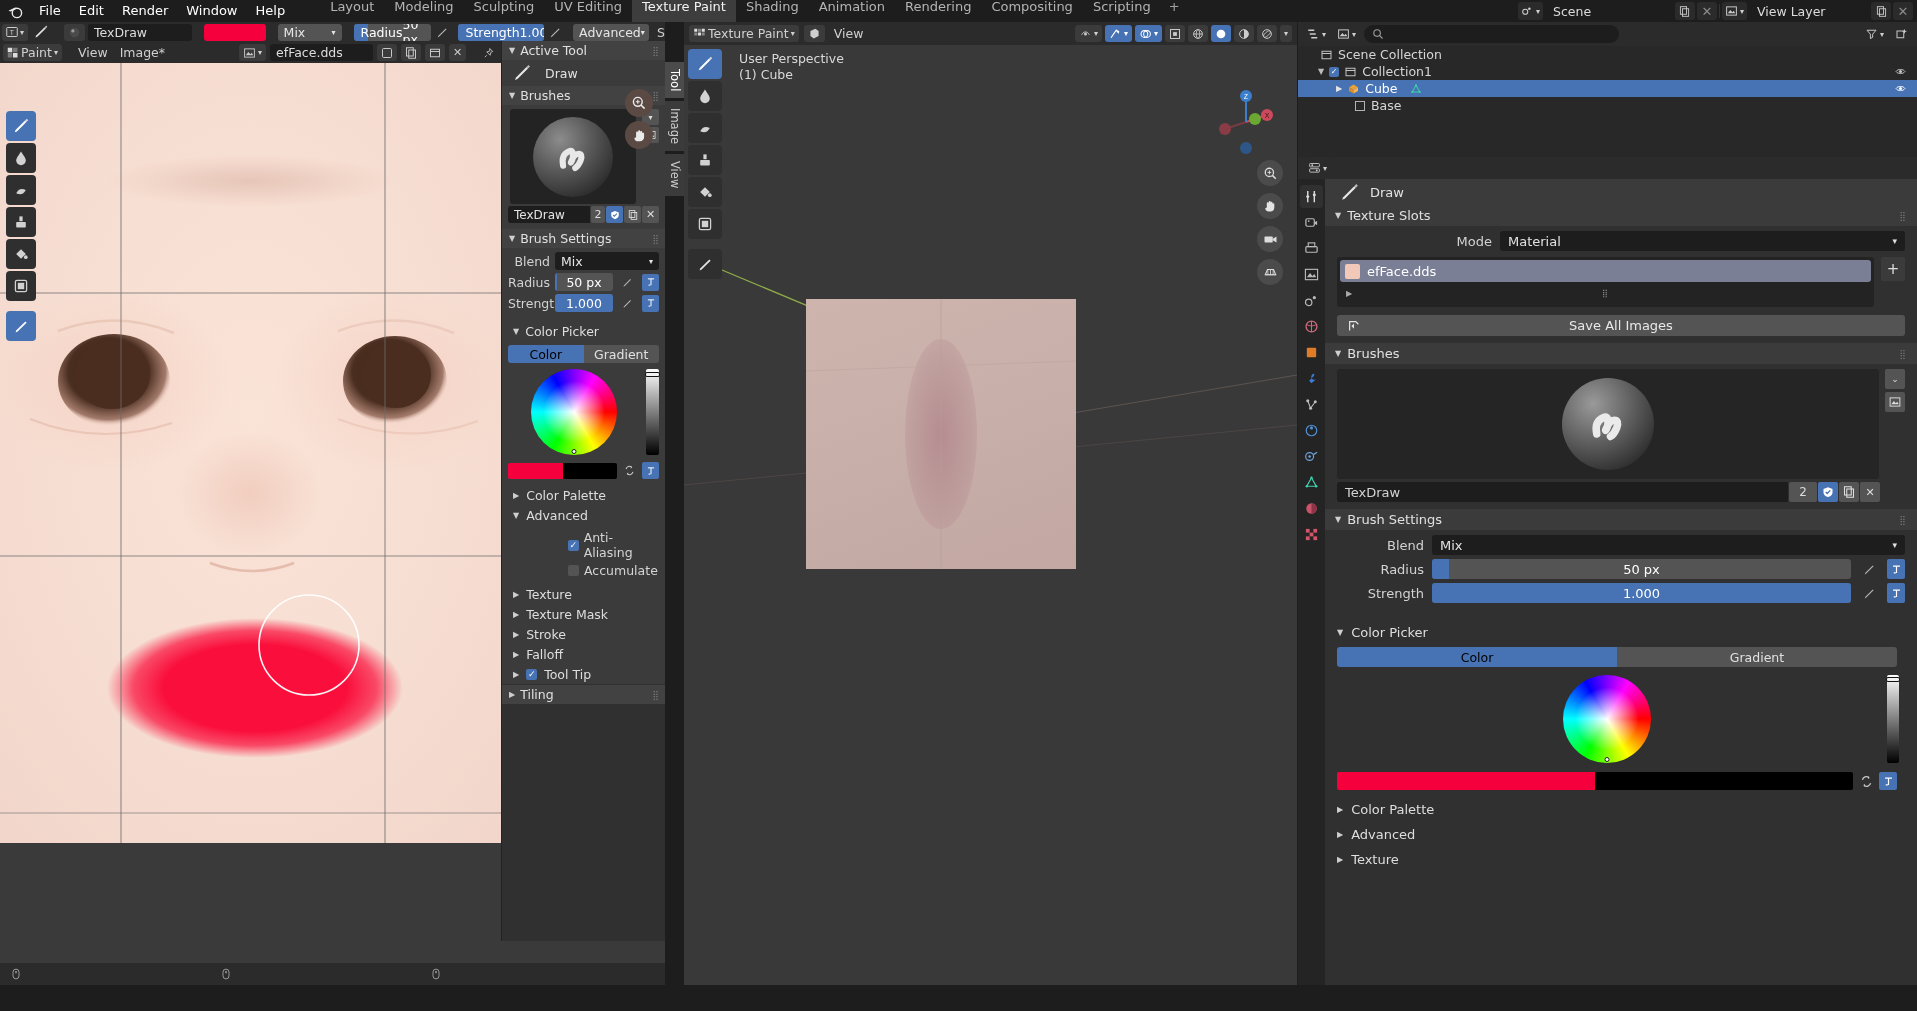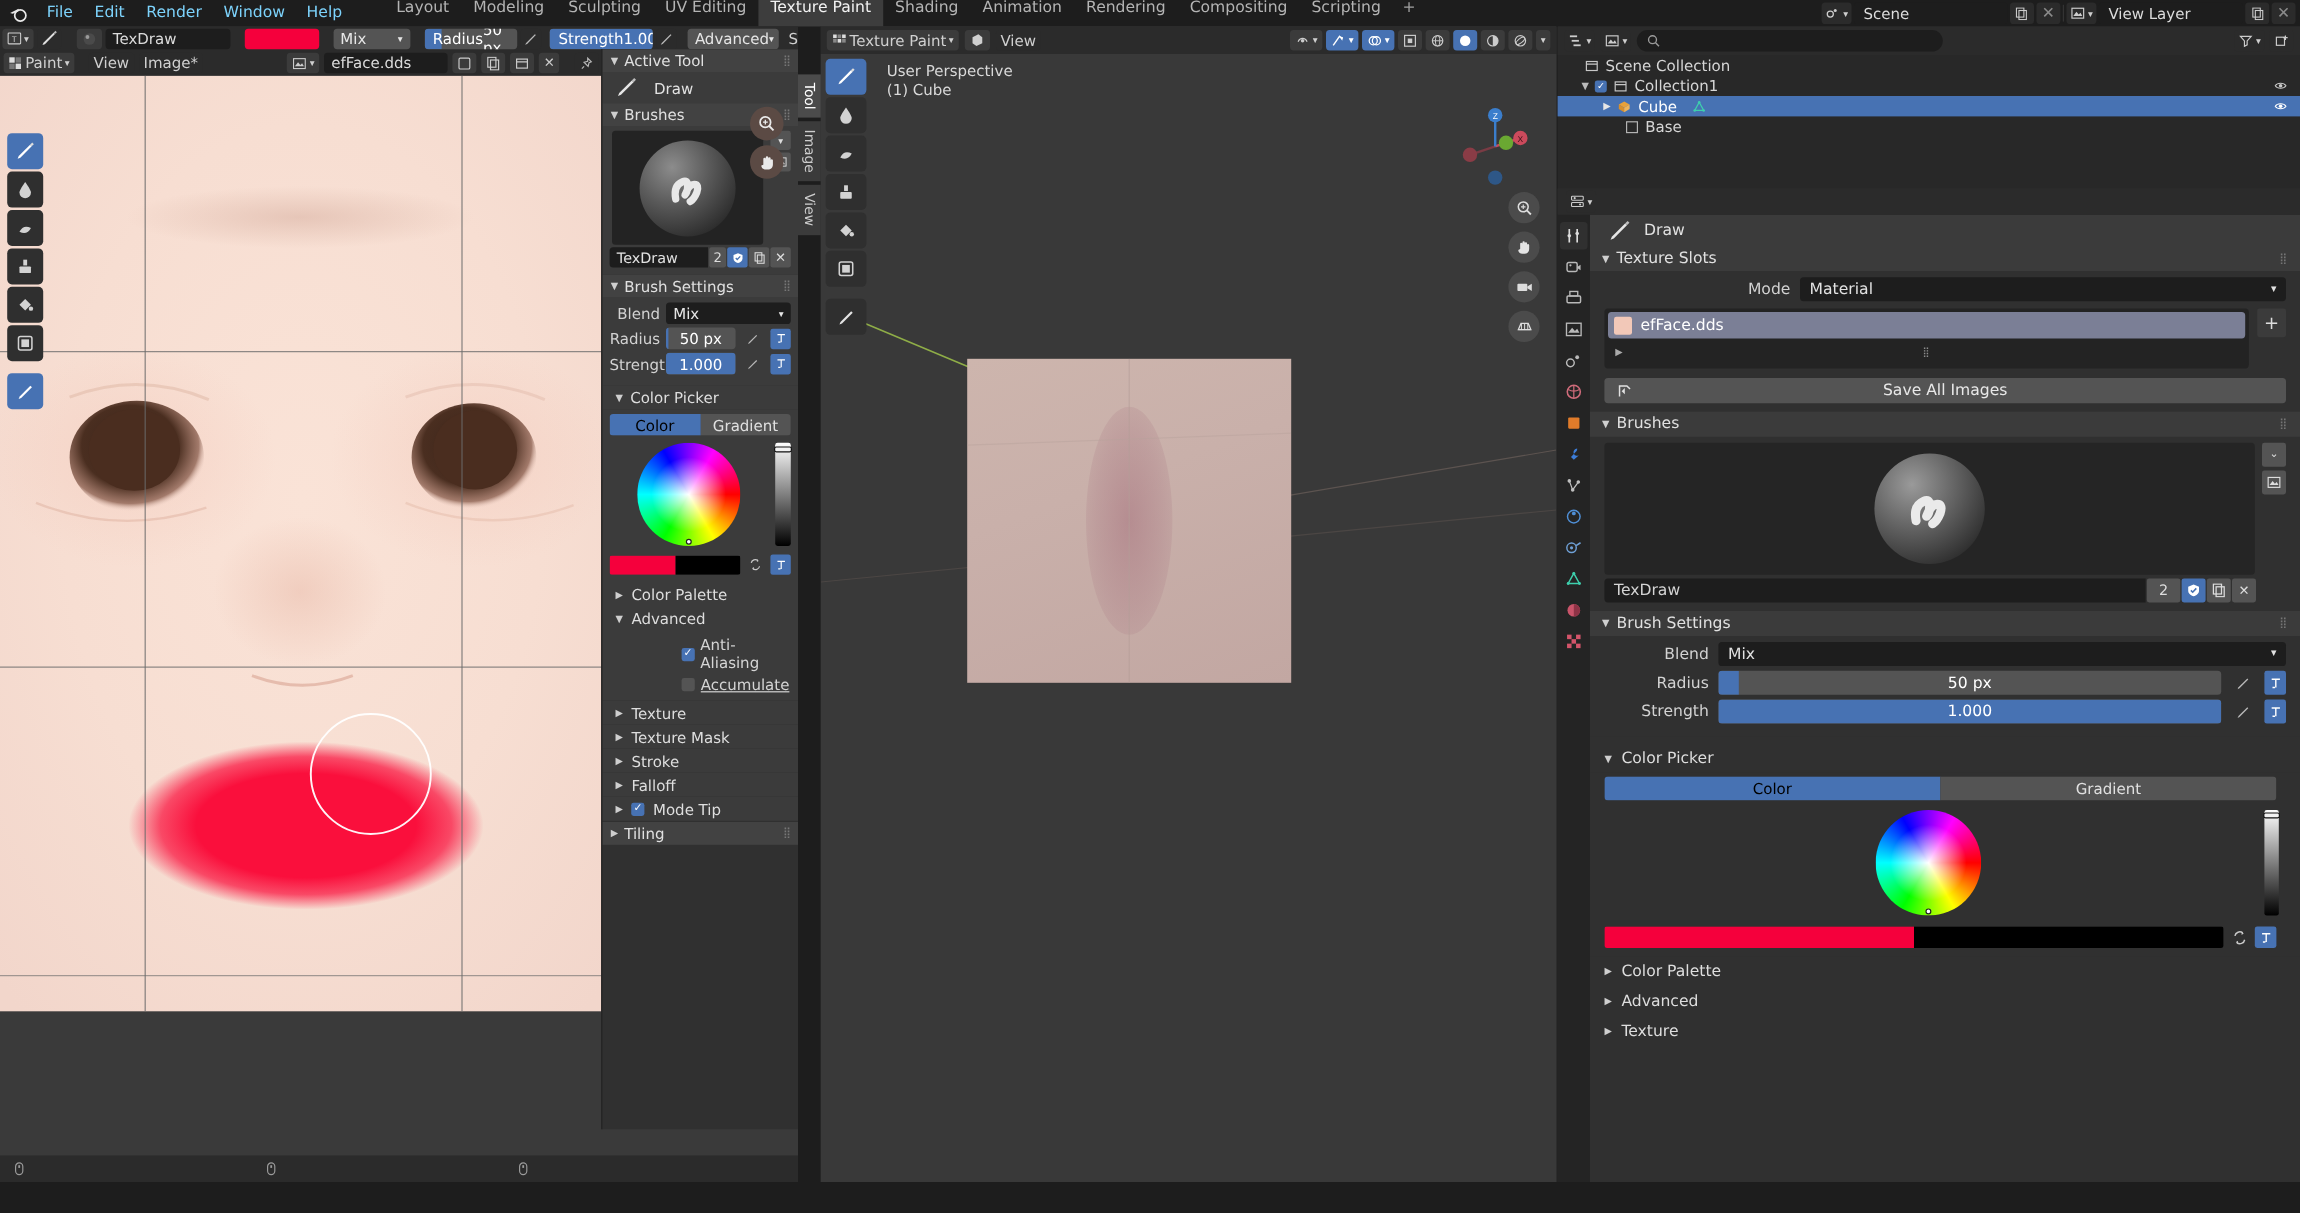--- a/index.html
+++ b/index.html
@@ -9,21 +9,21 @@
     background:#1d1d1d;
     font-family:"DejaVu Sans","Liberation Sans",sans-serif;
     font-size:13px; color:#d4d4d4;
     -webkit-font-smoothing:antialiased;
   }
   .app{position:relative;width:1917px;height:1011px;}
 
   
   .topbar{position:absolute;left:0;top:0;width:1917px;height:22px;background:#1d1d1d;display:flex;align-items:center;}
   .blender-logo{width:30px;height:22px;display:flex;align-items:center;justify-content:center;}
-  .menu-item{padding:0 9px;height:22px;line-height:22px;font-size:13px;color:#7dd3fc;cursor:default;}
+  .menu-item{padding:0 9px;height:22px;line-height:22px;font-size:13px;color:#ffffff;cursor:default;}
   .wstabs{display:flex;align-items:flex-end;height:22px;margin-left:26px;}
   .wstab{padding:0 10px;height:26px;line-height:21px;font-size:13px;color:#b4b4b4;border-radius:4px 4px 0 0;}
   .wstab.active{background:#3d3d3d;color:#f2f2f2;}
   .wstab.plus{color:#a0a0a0;padding:0 8px;}
   .scene-block{position:absolute;right:0;top:0;height:22px;display:flex;align-items:center;gap:2px;padding-right:4px;}
   .icobtn{height:18px;min-width:20px;display:flex;align-items:center;justify-content:center;background:#2b2b2b;border-radius:3px;padding:0 3px;color:#cfcfcf;}
   .namefield{height:18px;background:#1d1d1d;border-radius:3px;display:flex;align-items:center;padding:0 8px;color:#dcdcdc;font-size:12.5px;}
   .sep{width:1px;height:14px;background:#333;}
 
   
@@ -613,21 +613,21 @@
 
     <div class="closedrow">
       <span class="tri">▼</span>
       <span>Advanced</span>
     </div>
     <div class="panelbody" style="background:#3b3b3b;padding:5px 6px 6px 6px;">
       <div class="row" style="padding-left:60px;">
         <span class="chk on">✓</span>
         <span style="font-size:12.5px;">Anti-Aliasing</span>
       </div>
-      <div class="row" style="padding-left:60px;margin-bottom:0;text-decoration:underline;">
+      <div class="row" style="padding-left:60px;margin-bottom:0;">
         <span class="chk"></span>
         <span style="font-size:12.5px;">Accumulate</span>
       </div>
     </div>
 
     <div class="closedrow">
       <span class="tri">▶</span>
       <span>Texture</span>
     </div>
     <div class="closedrow">
@@ -638,21 +638,21 @@
       <span class="tri">▶</span>
       <span>Stroke</span>
     </div>
     <div class="closedrow">
       <span class="tri">▶</span>
       <span>Falloff</span>
     </div>
     <div class="closedrow">
       <span class="tri">▶</span>
       <span class="chk on">✓</span>
-      <span>Mode Tip</span>
+      <span>Tool Tip</span>
     </div>
 
     <div class="panelhdr" style="margin-top:1px;">
       <span class="tri">▶</span>
       <span>Tiling</span>
       <span class="grip">⣿</span>
     </div>
   </div>
 
   <div class="vtabs">

